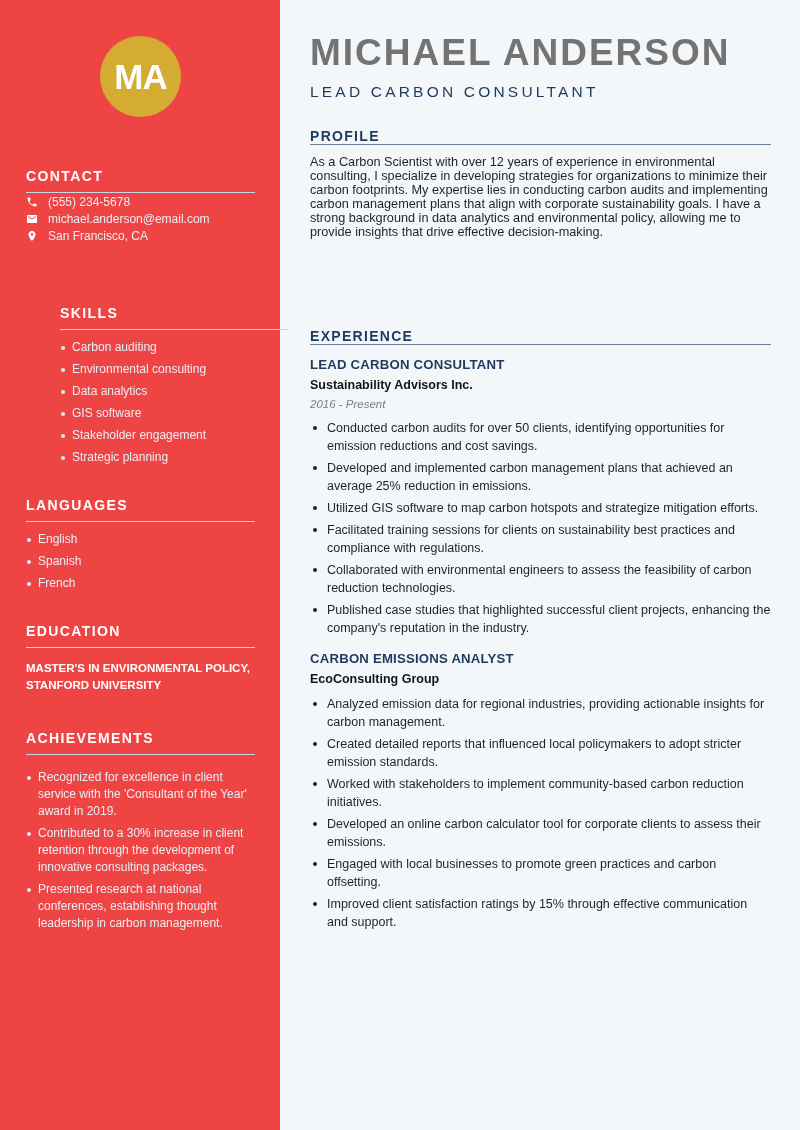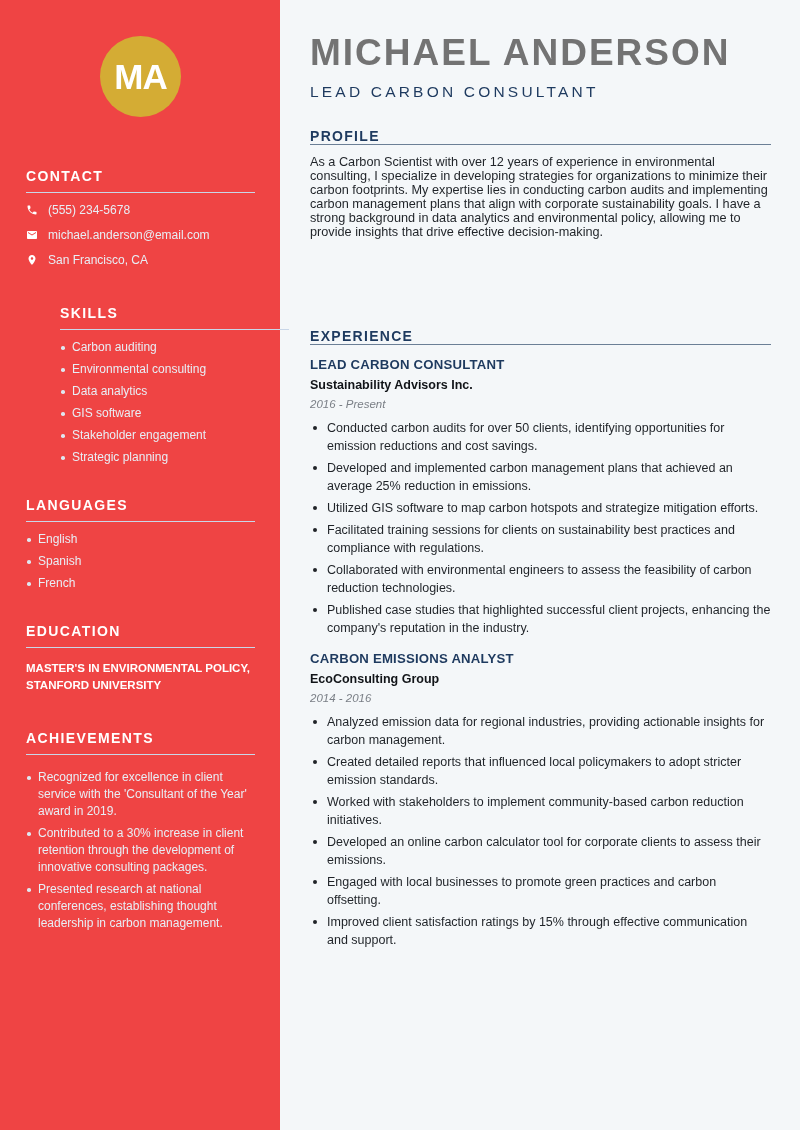--- a/index.html
+++ b/index.html
@@ -25,21 +25,21 @@
     color: #ffffff; font-weight: bold; font-size: 35px; letter-spacing: -1px;
   }
   .side-section { position: absolute; left: 26px; width: 229px; }
   .side-title {
     font-size: 14px; font-weight: bold; letter-spacing: 1.4px;
     color: #ffffff; padding-bottom: 8px;
     border-bottom: 1.5px solid #c9d6e8;
   }
   .contact-row {
     display: flex; align-items: center; font-size: 12px; color: #e8eef5;
-    height: 17px; margin-top: 8px;
+    height: 17px; 
   }
   .contact-row:first-of-type { margin-top: 10px; }
   .contact-icon { width: 22px; display: flex; align-items: center; }
   .contact-icon svg { width: 12px; height: 12px; fill: #ffffff; }
   .side-list { list-style: none; margin-top: 9px; }
   .side-list li {
     position: relative; padding-left: 12px;
     font-size: 12px; color: #e8eef5; line-height: 17px; margin-bottom: 5px;
   }
   .side-list li::before {
@@ -178,21 +178,20 @@
         <li>Utilized GIS software to map carbon hotspots and strategize mitigation efforts.</li>
         <li>Facilitated training sessions for clients on sustainability best practices and compliance with regulations.</li>
         <li>Collaborated with environmental engineers to assess the feasibility of carbon reduction technologies.</li>
         <li>Published case studies that highlighted successful client projects, enhancing the company's reputation in the industry.</li>
       </ul>
     </div>
 
     <div class="job" style="margin-top:14px;">
       <div class="job-role">CARBON EMISSIONS ANALYST</div>
       <div class="job-company">EcoConsulting Group</div>
-      <div class="job-dates">2014 - 2016</div>
       <ul class="job-list">
         <li>Analyzed emission data for regional industries, providing actionable insights for carbon management.</li>
         <li>Created detailed reports that influenced local policymakers to adopt stricter emission standards.</li>
         <li>Worked with stakeholders to implement community-based carbon reduction initiatives.</li>
         <li>Developed an online carbon calculator tool for corporate clients to assess their emissions.</li>
         <li>Engaged with local businesses to promote green practices and carbon offsetting.</li>
         <li>Improved client satisfaction ratings by 15% through effective communication and support.</li>
       </ul>
     </div>
   </section>

